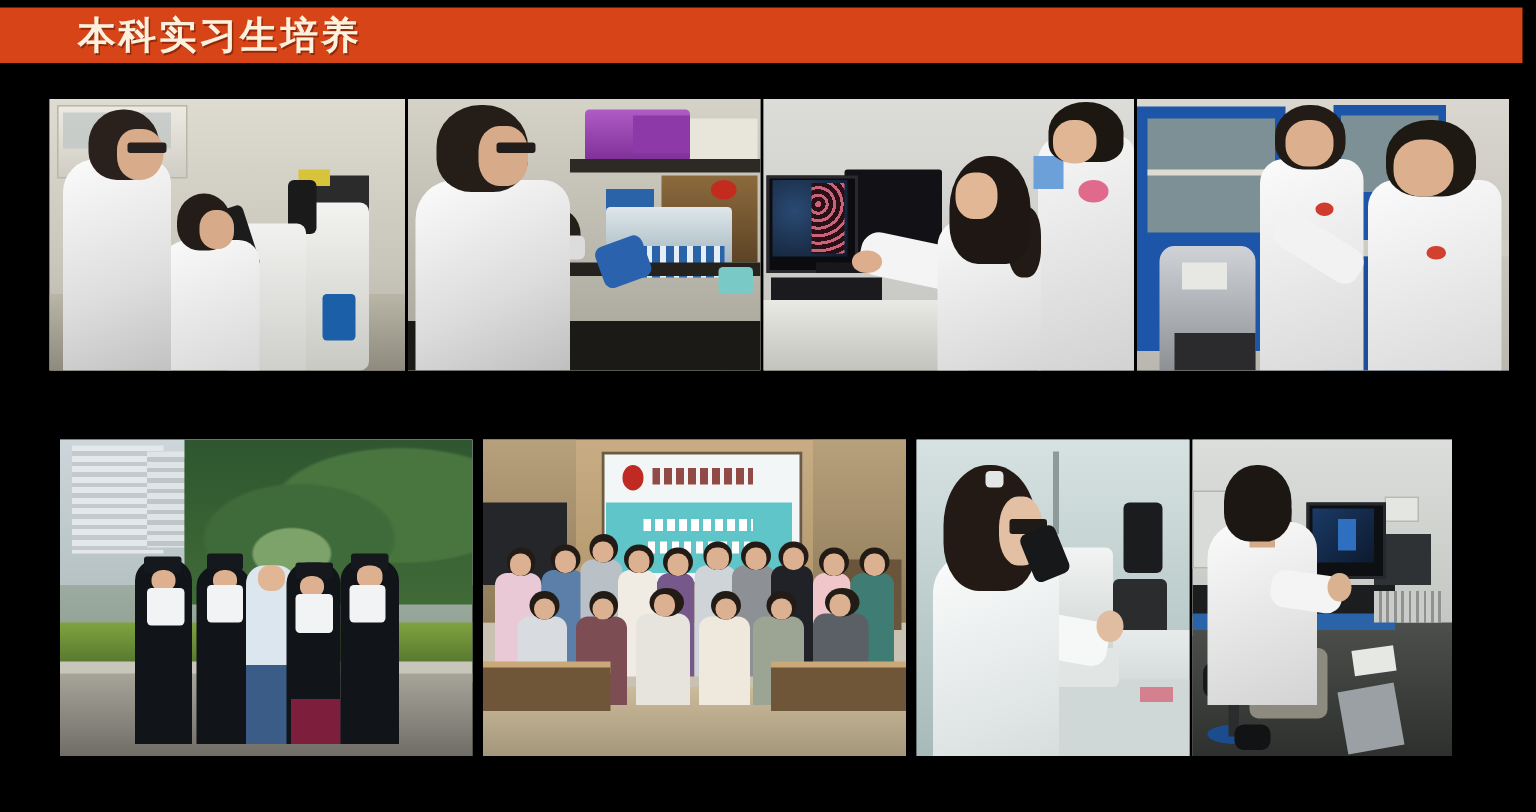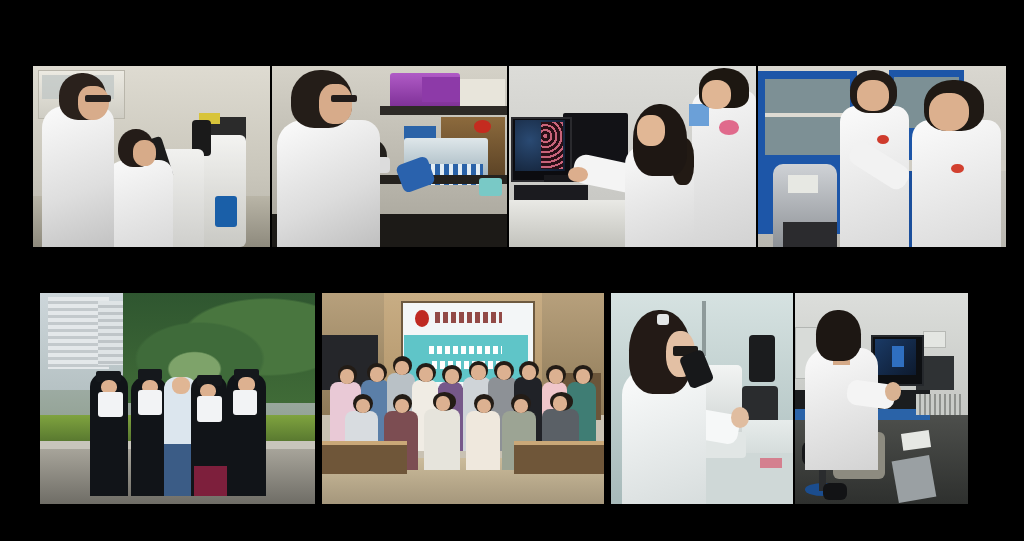--- a/index.html
+++ b/index.html
@@ -245,20 +245,23 @@
   .p8 .chairbase{left:6%;top:90%;width:22%;height:6%;background:#1b4d8e;border-radius:50%;}
   .p8 .shoe{left:16%;top:90%;width:14%;height:8%;background:#121315;border-radius:6px;}
   .p8 .papers{left:62%;top:66%;width:16%;height:8%;background:#e6e8e4;transform:rotate(-8deg);}
   .p8 .panel{left:58%;top:78%;width:22%;height:20%;background:#9aa0a3;transform:rotate(-10deg);}
 </style>
 </head>
 <body>
 
 <div class="slide">
 
+  <div class="banner">
+    <div class="banner-title">本科实习生培养</div>
+  </div>
 
   <div class="photo p1" style="left:33px;top:66px;width:237px;height:181px;">
     <div class="ph-inner">
       <div class="l wall"></div>
         <div class="l hood"></div>
         <div class="l hoodglass"></div>
       <div class="l shelfbox"></div>
         <div class="l yellow"></div>
       <div class="l bench"></div>
       <div class="l scope2"></div>

